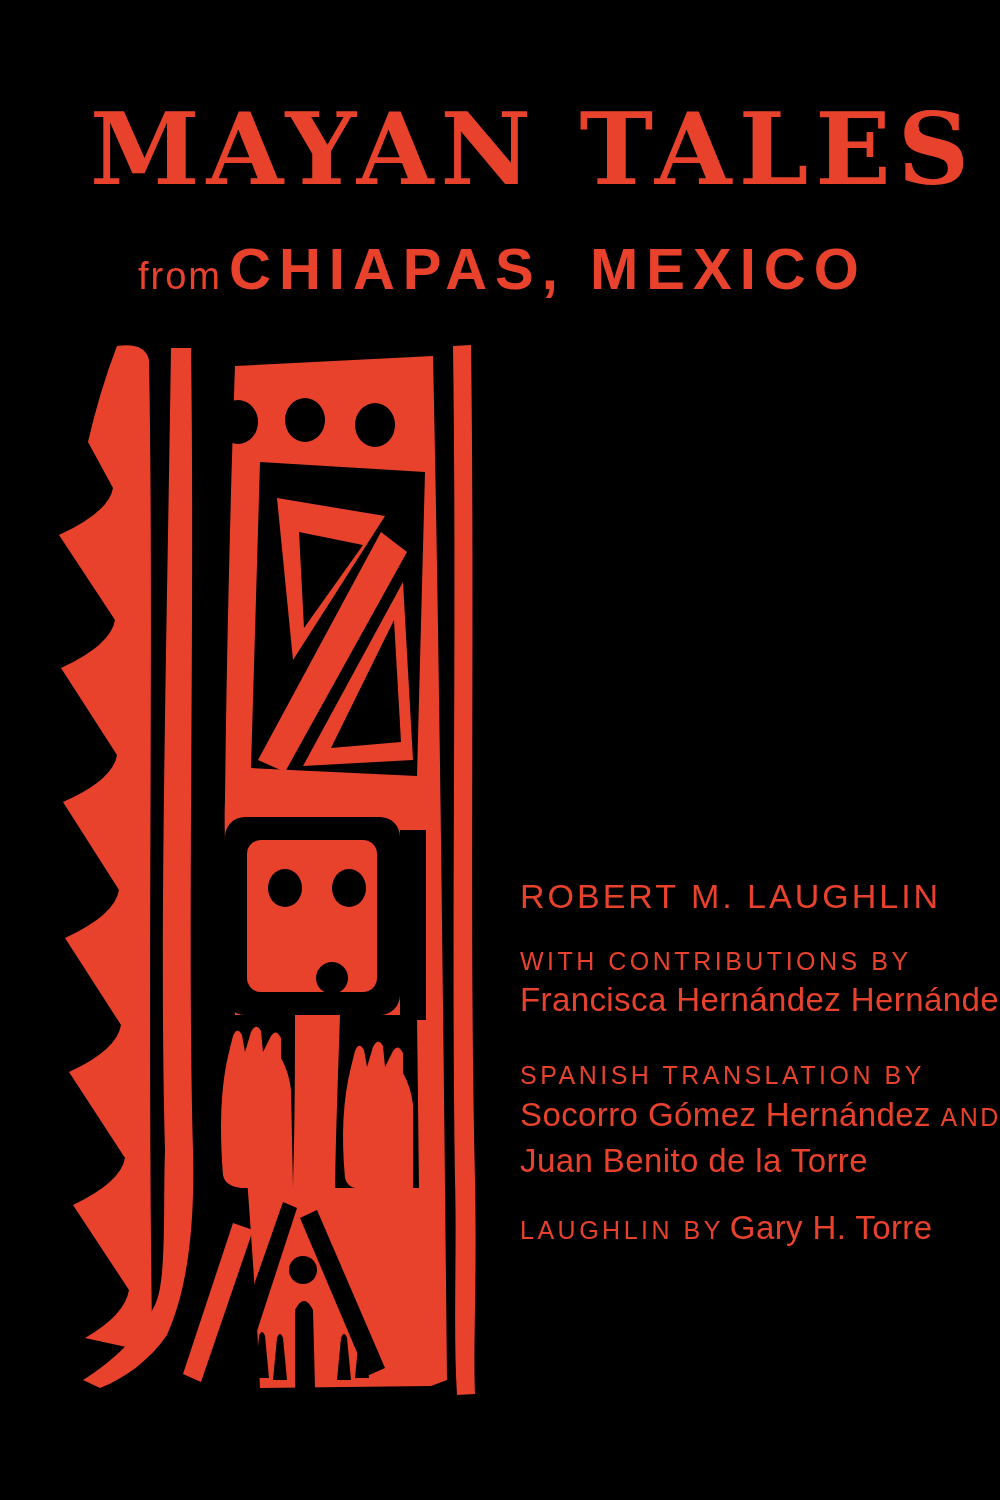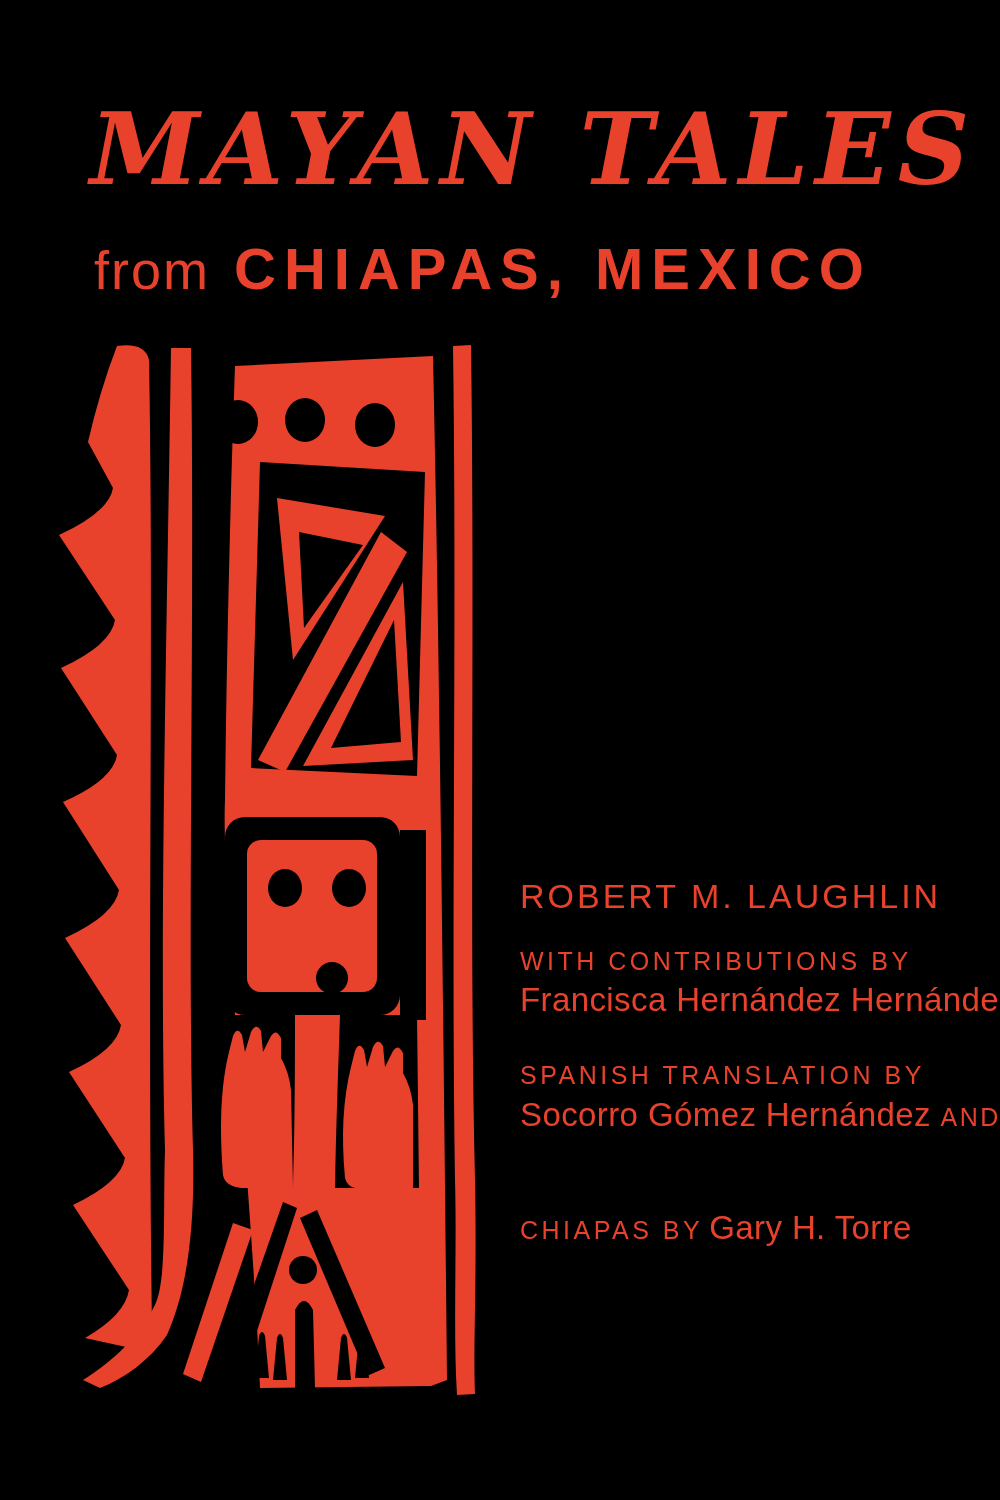--- a/index.html
+++ b/index.html
@@ -16,33 +16,32 @@
   }
   .title{
     position:absolute;left:90px;top:100px;
     font-family:"DejaVu Serif",serif;
     font-weight:700;
     font-size:99px;
     letter-spacing:7px;
     color:var(--red);
     white-space:nowrap;
     line-height:1;
-    font-style:italic;
   }
   .subtitle{
     position:absolute;left:94px;top:240px;
     color:var(--red);
     white-space:nowrap;
     line-height:1;
   }
   .subtitle .from{
-    font-size:54px;font-weight:400;letter-spacing:2px;
+    font-size:38px;font-weight:400;letter-spacing:2px;margin-left:44px;
   }
   .subtitle .place{
-    font-size:58px;font-weight:700;letter-spacing:8px;margin-left:24px;
+    font-size:58px;font-weight:700;letter-spacing:8px;margin-left:7px;
   }
   .artwork{
     position:absolute;left:55px;top:330px;
     width:445px;height:1070px;
   }
   .credit{
     position:absolute;left:520px;
     color:var(--red);
     white-space:nowrap;
     line-height:1.1;
@@ -163,16 +162,17 @@
          C 396,600 402,300 398,16 Z"></path>
   </svg>
 
   <div class="credit author">ROBERT M. LAUGHLIN</div>
 
   <div class="credit caps contrib-label">WITH CONTRIBUTIONS BY</div>
   <div class="credit name contrib-name">Francisca Hernández Hernández</div>
 
   <div class="credit name trans-name1"><span>Socorro Gómez Hernández</span> <span class="inline-caps">AND</span></div>
   <div class="credit caps trans-label">SPANISH TRANSLATION BY</div>
+  <div class="credit name trans-name2">Juan Benito de la Torre</div>
 
-  <div class="credit caps foreword"><span>CHIAPAS BY</span><span class="inline-name">Gary H. Torre</span></div>
+  <div class="credit caps foreword"><span>LAUGHLIN BY</span><span class="inline-name">Gary H. Torre</span></div>
 
 </div>
 
 </body></html>

